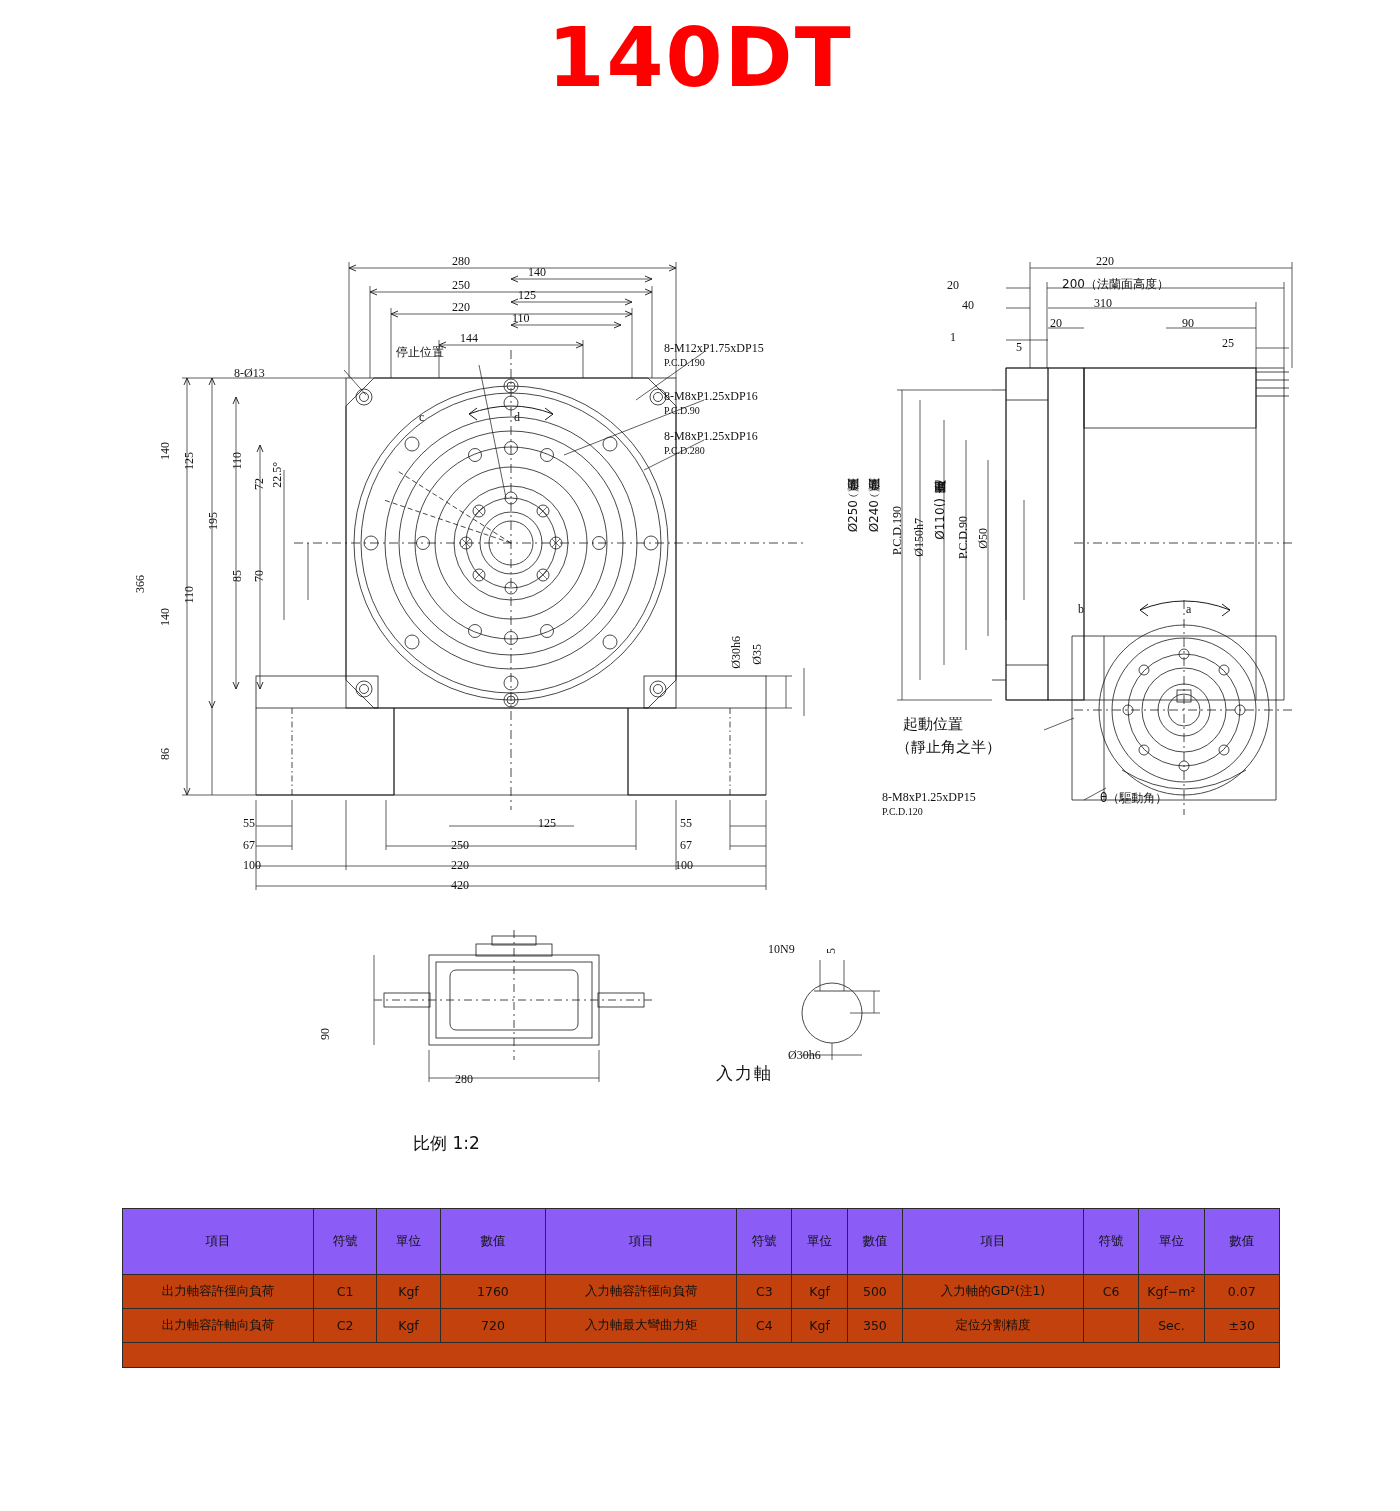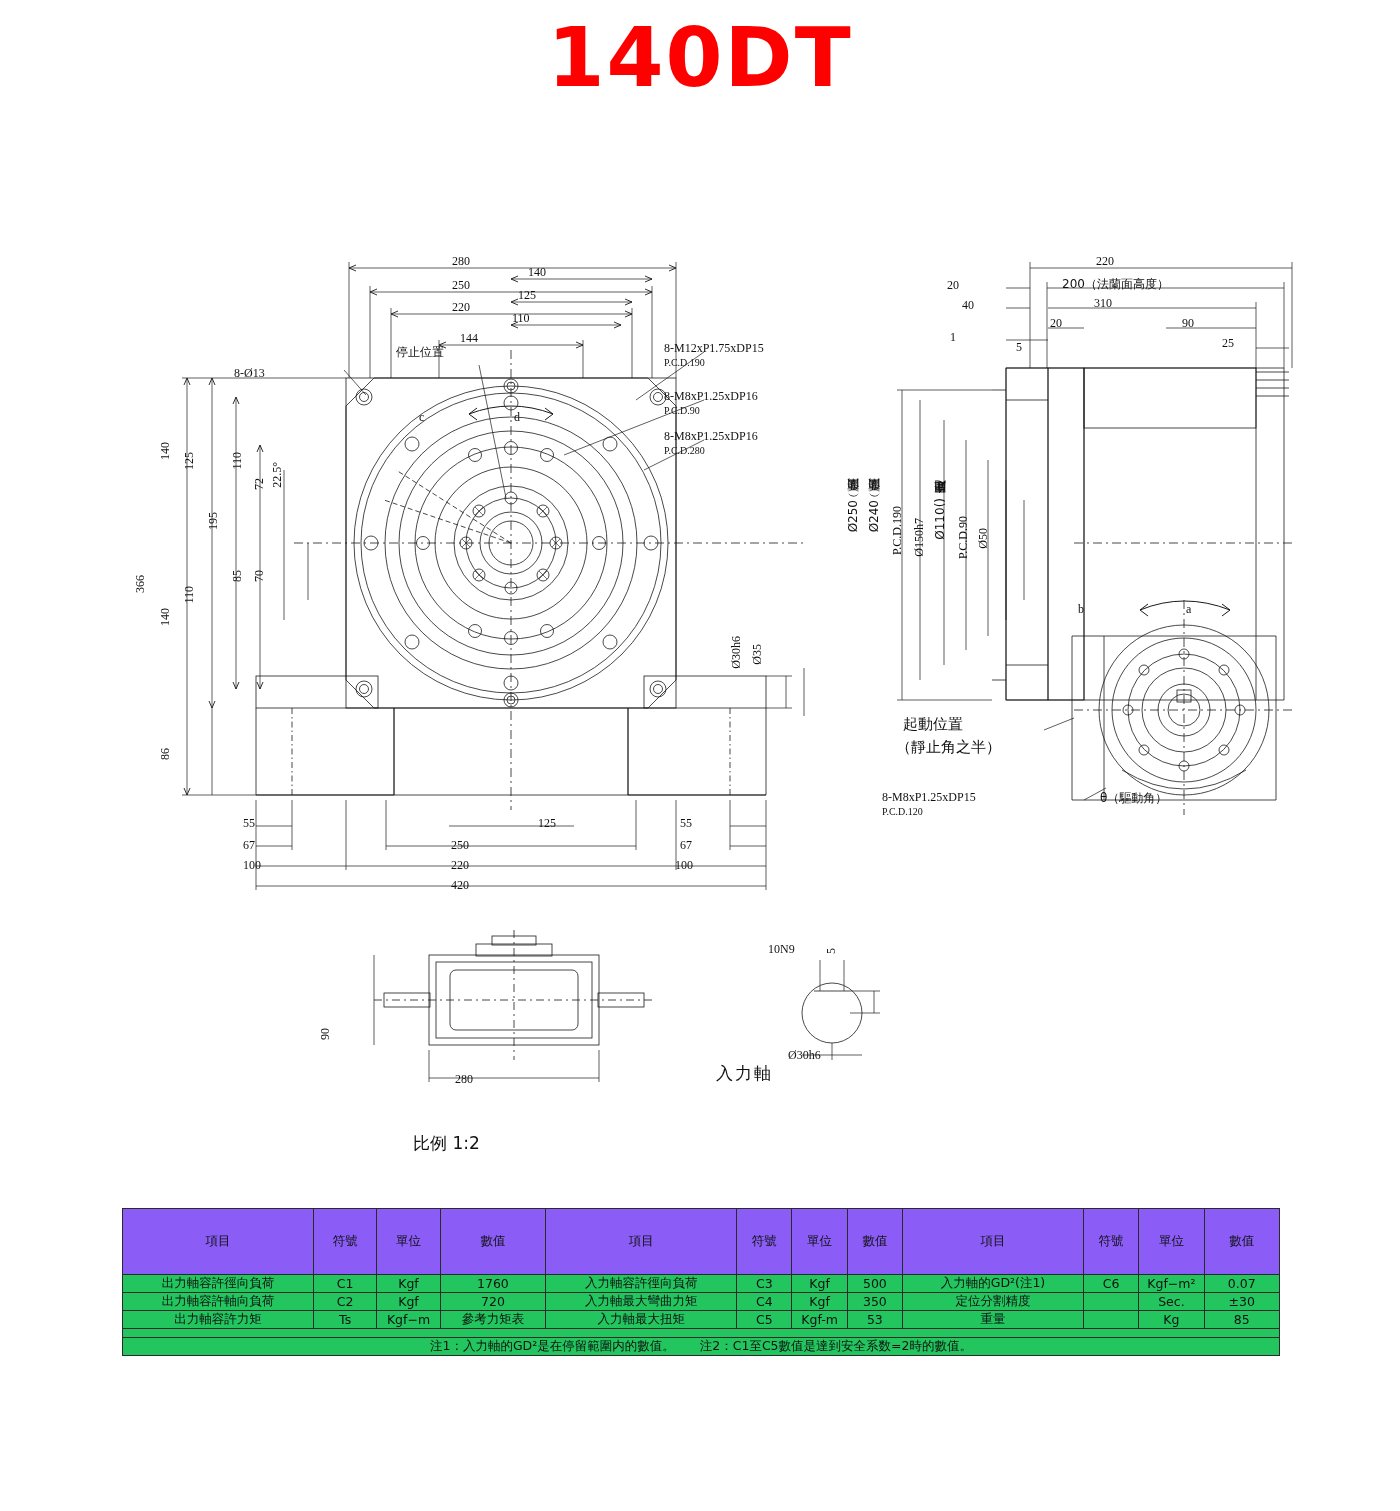--- a/index.html
+++ b/index.html
@@ -15,21 +15,21 @@
   .lbl.cjk14{font-family:"DejaVu Sans",sans-serif;font-size:15px;}
   .vert{writing-mode:vertical-rl;transform:rotate(180deg);}
   .scale{position:absolute;left:413px;top:1132px;font-family:"DejaVu Sans",sans-serif;font-size:17px;}
   .inputshaft{position:absolute;left:716px;top:1062px;font-family:"DejaVu Sans",sans-serif;font-size:17px;letter-spacing:2px;}
 
   table.spec{
     position:absolute;left:122px;top:1208px;width:1158px;border-collapse:collapse;
     font-family:"DejaVu Sans",sans-serif;font-size:12.5px;
   }
   table.spec td,table.spec th{
-    border:1px solid #2a2a2a;text-align:center;padding:0 2px;background:#22c55e;font-weight:normal;
+    border:1px solid #2a2a2a;text-align:center;padding:8px 2px;background:#c2410c;font-weight:normal;
   }
   table.spec thead th{background:#8b5cf6;font-weight:normal;padding:24px 2px;margin-top:44px;}
   .noterow td{background:#d8f4f4;text-align:left;padding:10px 26px;font-size:12.5px;}
   .sprow td{background:#d8f4f4;height:8px;padding:0;border-left:1px solid #2a2a2a;border-right:1px solid #2a2a2a;border-top:1px solid #2a2a2a;border-bottom:1px solid #2a2a2a;}
 </style>
 </head>
 <body>
 
 <div class="title">140DT</div>
 
@@ -444,34 +444,17 @@
       <td>720</td>
       <td>入力軸最大彎曲力矩</td>
       <td>C4</td>
       <td>Kgf</td>
       <td>350</td>
       <td>定位分割精度</td>
       <td></td>
       <td>Sec.</td>
       <td>±30</td>
     </tr>
-    <tr>
-      <td>出力軸容許力矩</td>
-      <td>Ts</td>
-      <td>Kgf−m</td>
-      <td>參考力矩表</td>
-      <td>入力軸最大扭矩</td>
-      <td>C5</td>
-      <td>Kgf-m</td>
-      <td>53</td>
-      <td>重量</td>
-      <td></td>
-      <td>Kg</td>
-      <td>85</td>
-    </tr>
     <tr class="sprow">
       <td colspan="12"></td>
     </tr>
-    <tr class="noterow">
-      <td colspan="12">注1：入力軸的GD²是在停留範圍内的數值。　　注2：C1至C5數值是達到安全系数=2時的數值。</td>
-    </tr>
   </tbody>
 </table>
 
 </body></html>

